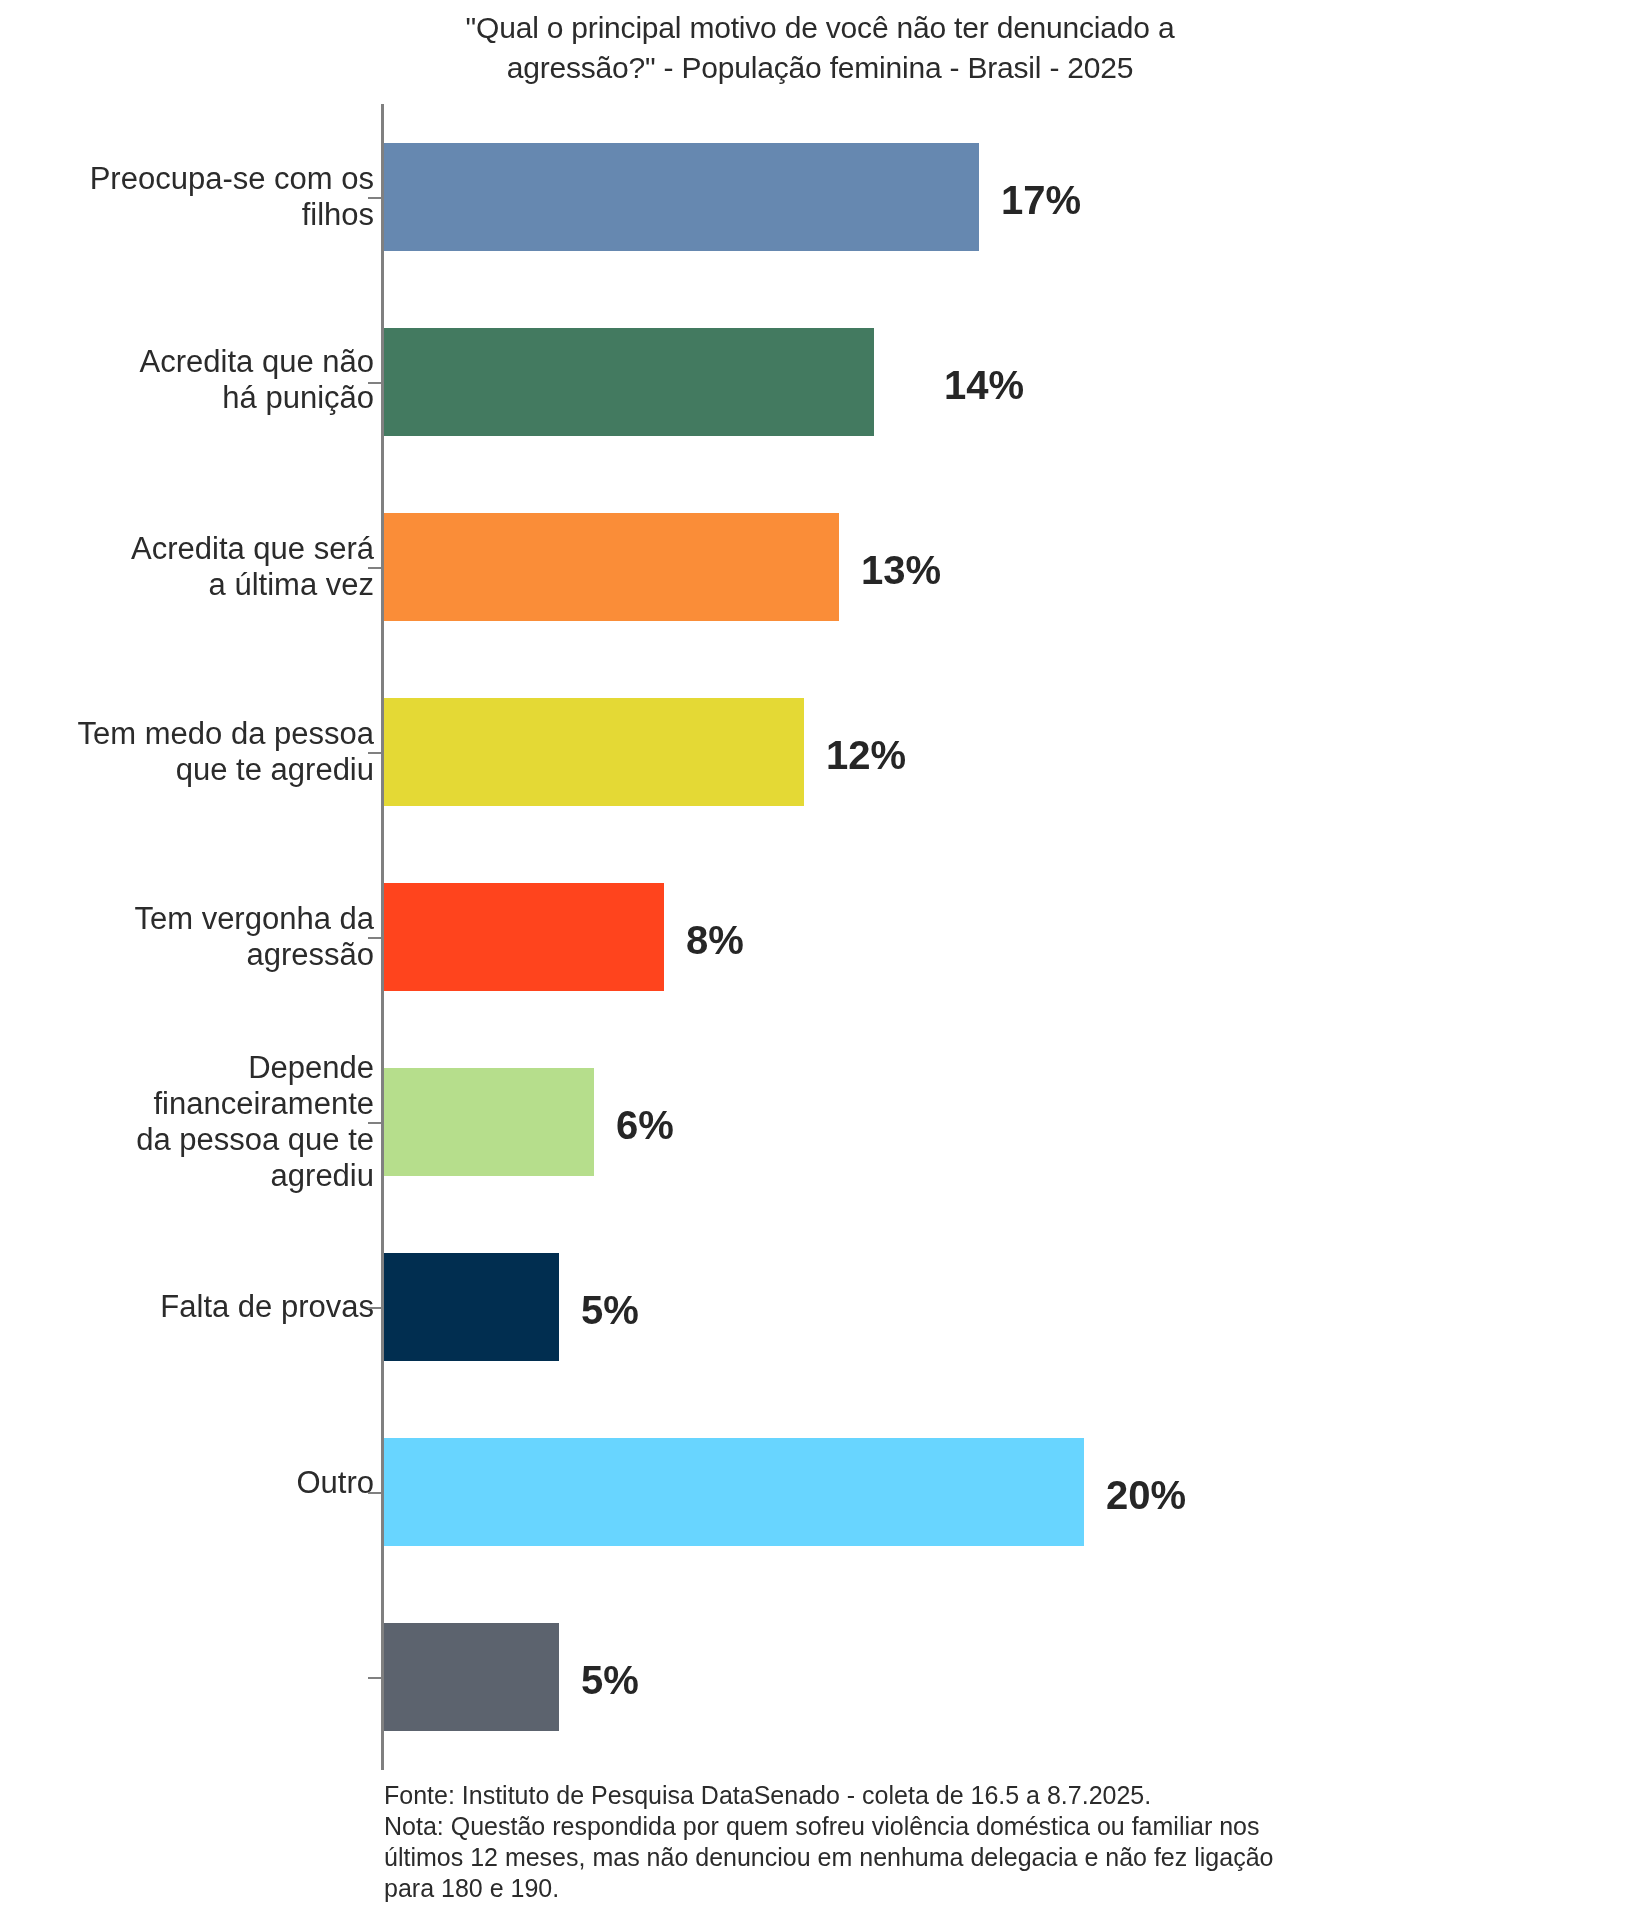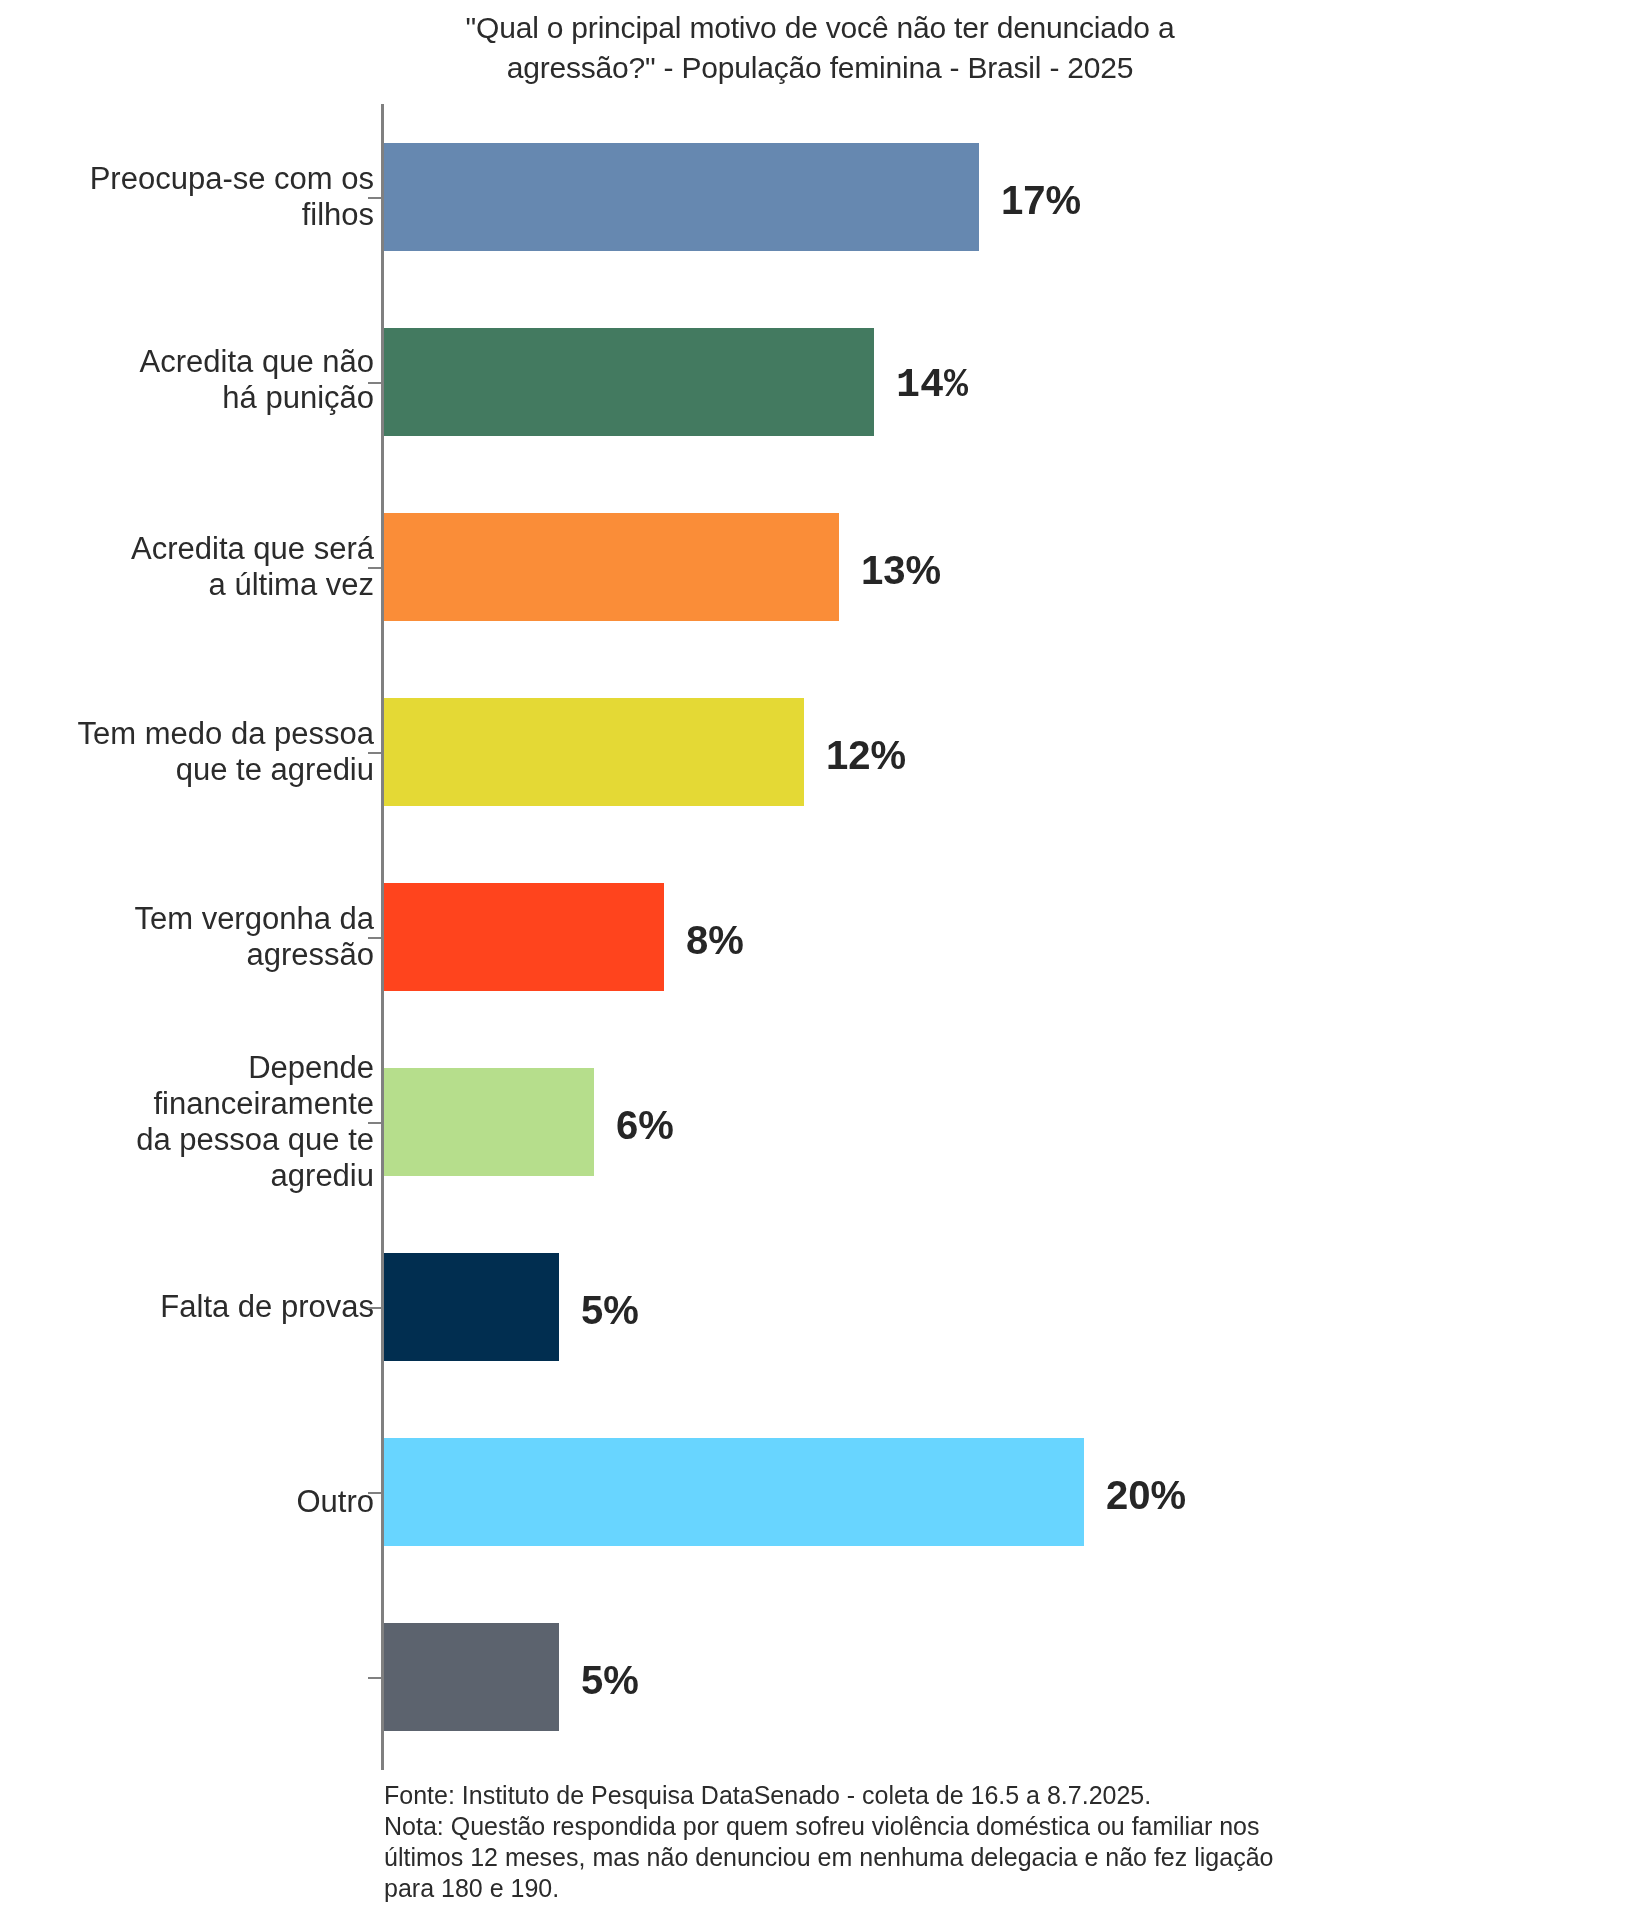--- a/index.html
+++ b/index.html
@@ -125,21 +125,21 @@
 filhos</div>
           <div class="tick" style="top: 54px;"></div>
           <div class="bar" title="Preocupa-se com os filhos: 17%" style="width: 595px; background: rgb(102, 136, 176);"></div>
           <div class="bar-value" style="left: 1001px; top: 35px;">17%</div>
         </div>
         <div class="bar-row" style="top: 223.667px; height: 108px;">
           <div class="cat-label" style="top: 16px;">Acredita que não
 há punição</div>
           <div class="tick" style="top: 54px;"></div>
           <div class="bar" title="Acredita que não há punição: 14%" style="width: 490px; background: rgb(67, 122, 96);"></div>
-          <div class="bar-value" style="left: 896px; top: 35px; font-family: Liberation Mono, monospace;">14%</div>
+          <div class="bar-value" style="left: 944px; top: 35px;">14%</div>
         </div>
         <div class="bar-row" style="top: 408.778px; height: 108px;">
           <div class="cat-label" style="top: 18px;">Acredita que será
 a última vez</div>
           <div class="tick" style="top: 54px;"></div>
           <div class="bar" title="Acredita que será a última vez: 13%" style="width: 455px; background: rgb(250, 141, 56);"></div>
           <div class="bar-value" style="left: 861px; top: 35px;">13%</div>
         </div>
         <div class="bar-row" style="top: 593.889px; height: 108px;">
           <div class="cat-label" style="top: 18px;">Tem medo da pessoa
@@ -164,21 +164,21 @@
           <div class="bar" title="Depende financeiramente da pessoa que te agrediu: 6%" style="width: 210px; background: rgb(182, 222, 140);"></div>
           <div class="bar-value" style="left: 616px; top: 35px;">6%</div>
         </div>
         <div class="bar-row" style="top: 1149.22px; height: 108px;">
           <div class="cat-label" style="top: 36px;">Falta de provas</div>
           <div class="tick" style="top: 54px;"></div>
           <div class="bar" title="Falta de provas: 5%" style="width: 175px; background: rgb(1, 46, 80);"></div>
           <div class="bar-value" style="left: 581px; top: 35px;">5%</div>
         </div>
         <div class="bar-row" style="top: 1334.33px; height: 108px;">
-          <div class="cat-label" style="top: 46px;">Outro</div>
+          <div class="cat-label" style="top: 27px;">Outro</div>
           <div class="tick" style="top: 54px;"></div>
           <div class="bar" title="Outro: 20%" style="width: 700px; background: rgb(104, 213, 255);"></div>
           <div class="bar-value" style="left: 1106px; top: 35px;">20%</div>
         </div>
         <div class="bar-row" style="top: 1519.44px; height: 108px;">
           <div class="tick" style="top: 54px;"></div>
           <div class="bar" title="Não sei/Não lembro/Prefiro não responder: 5%" style="width: 175px; background: rgb(92, 99, 110);"></div>
           <div class="bar-value" style="left: 581px; top: 35px;">5%</div>
         </div>
       </div>

